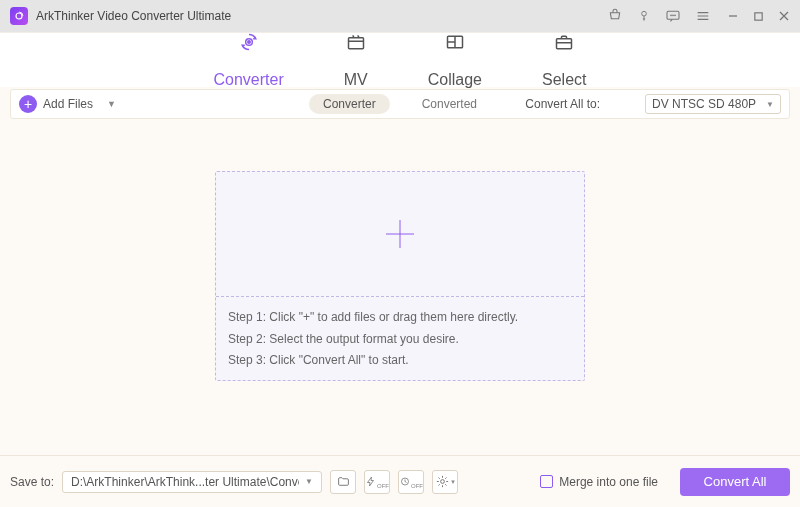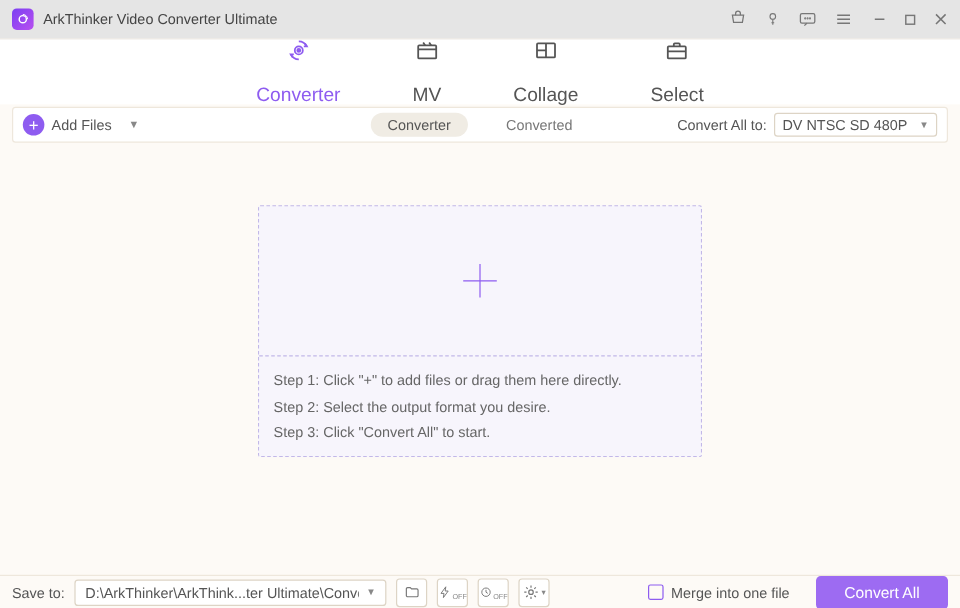--- a/index.html
+++ b/index.html
@@ -22,31 +22,31 @@
 
 
 .toolbar { height: 30px; margin: 2px 10px 0; background:#fff; border:1px solid #eee7dc; border-radius:3px; display:flex; align-items:center; padding: 0 8px; font-size:12px; color:#555;}
 .add-btn { display:flex; align-items:center; gap:6px; cursor:pointer; }
 .plus-circle { width:18px; height:18px; border-radius:50%; background:#8e5cf0; color:#fff; display:flex; align-items:center; justify-content:center; font-size:14px; line-height:1;}
 .chev-down { margin-left:8px; font-size:9px; color:#888;}
 .sub-tabs { position:absolute; left:50%; transform:translateX(-50%); display:flex; gap:18px; align-items:center;}
 .pill { padding:3px 14px; border-radius:12px; cursor:pointer; color:#777;}
 .pill.active { background:#f0ece4; color:#555;}
 .convert-all-to { margin-left:auto; display:flex; align-items:center; gap:6px;}
-.format-select { border:1px solid #ddd4c5; border-radius:3px; padding:2px 6px; display:flex; align-items:center; gap:10px; cursor:pointer; background:#fff;}
+.format-select { border:1px solid #ddd4c5; border-radius:3px; padding:2px 6px; display:flex; align-items:center; gap:10px; cursor:pointer; background:#fff;margin-left:39px;}
 
 
 .main { flex:1; display:flex; justify-content:center; padding-top:52px; }
 .dropzone { width:370px; height:210px; border:1px dashed #c2b8e8; background:#f7f5fc; border-radius:2px; display:flex; flex-direction:column;}
 .drop-top { flex:1; display:flex; align-items:center; justify-content:center; border-bottom:1px dashed #c2b8e8;}
 .big-plus { color:#8e5cf0; font-size:36px; font-weight:200; }
 .steps { padding:10px 12px 8px; font-size:12px; color:#666; line-height:1.8;}
 
 
-.footer { position:absolute; bottom:0; left:0; right:0; height:28px; border-top:1px solid #eee7dc; display:flex; align-items:center; padding:0 10px; gap:8px; font-size:12px; color:#555; background:#fdfaf6;}
+.footer { position:absolute; bottom:0; left:0; right:0; height:52px; border-top:1px solid #eee7dc; display:flex; align-items:center; padding:0 10px; gap:8px; font-size:12px; color:#555; background:#fdfaf6;}
 .save-path { border:1px solid #ddd4c5; border-radius:3px; padding:3px 8px; width:260px; display:flex; align-items:center; justify-content:space-between; background:#fff;}
 .icon-btn { width:26px; height:24px; border:1px solid #ddd4c5; border-radius:3px; display:flex; align-items:center; justify-content:center; background:#fff; cursor:pointer; color:#666;}
 .merge { margin-left:auto; display:flex; align-items:center; gap:6px; cursor:pointer;text-align:right;}
 .checkbox { width:13px; height:13px; border:1.5px solid #8e5cf0; border-radius:2px;}
 .convert-btn { margin-left:14px; background:#9d6bf2; color:#fff; border:none; border-radius:4px; height:28px; width:110px; font-size:13px; cursor:pointer;}
 
 svg { display:block; }
 </style>
 </head>
 <body>

